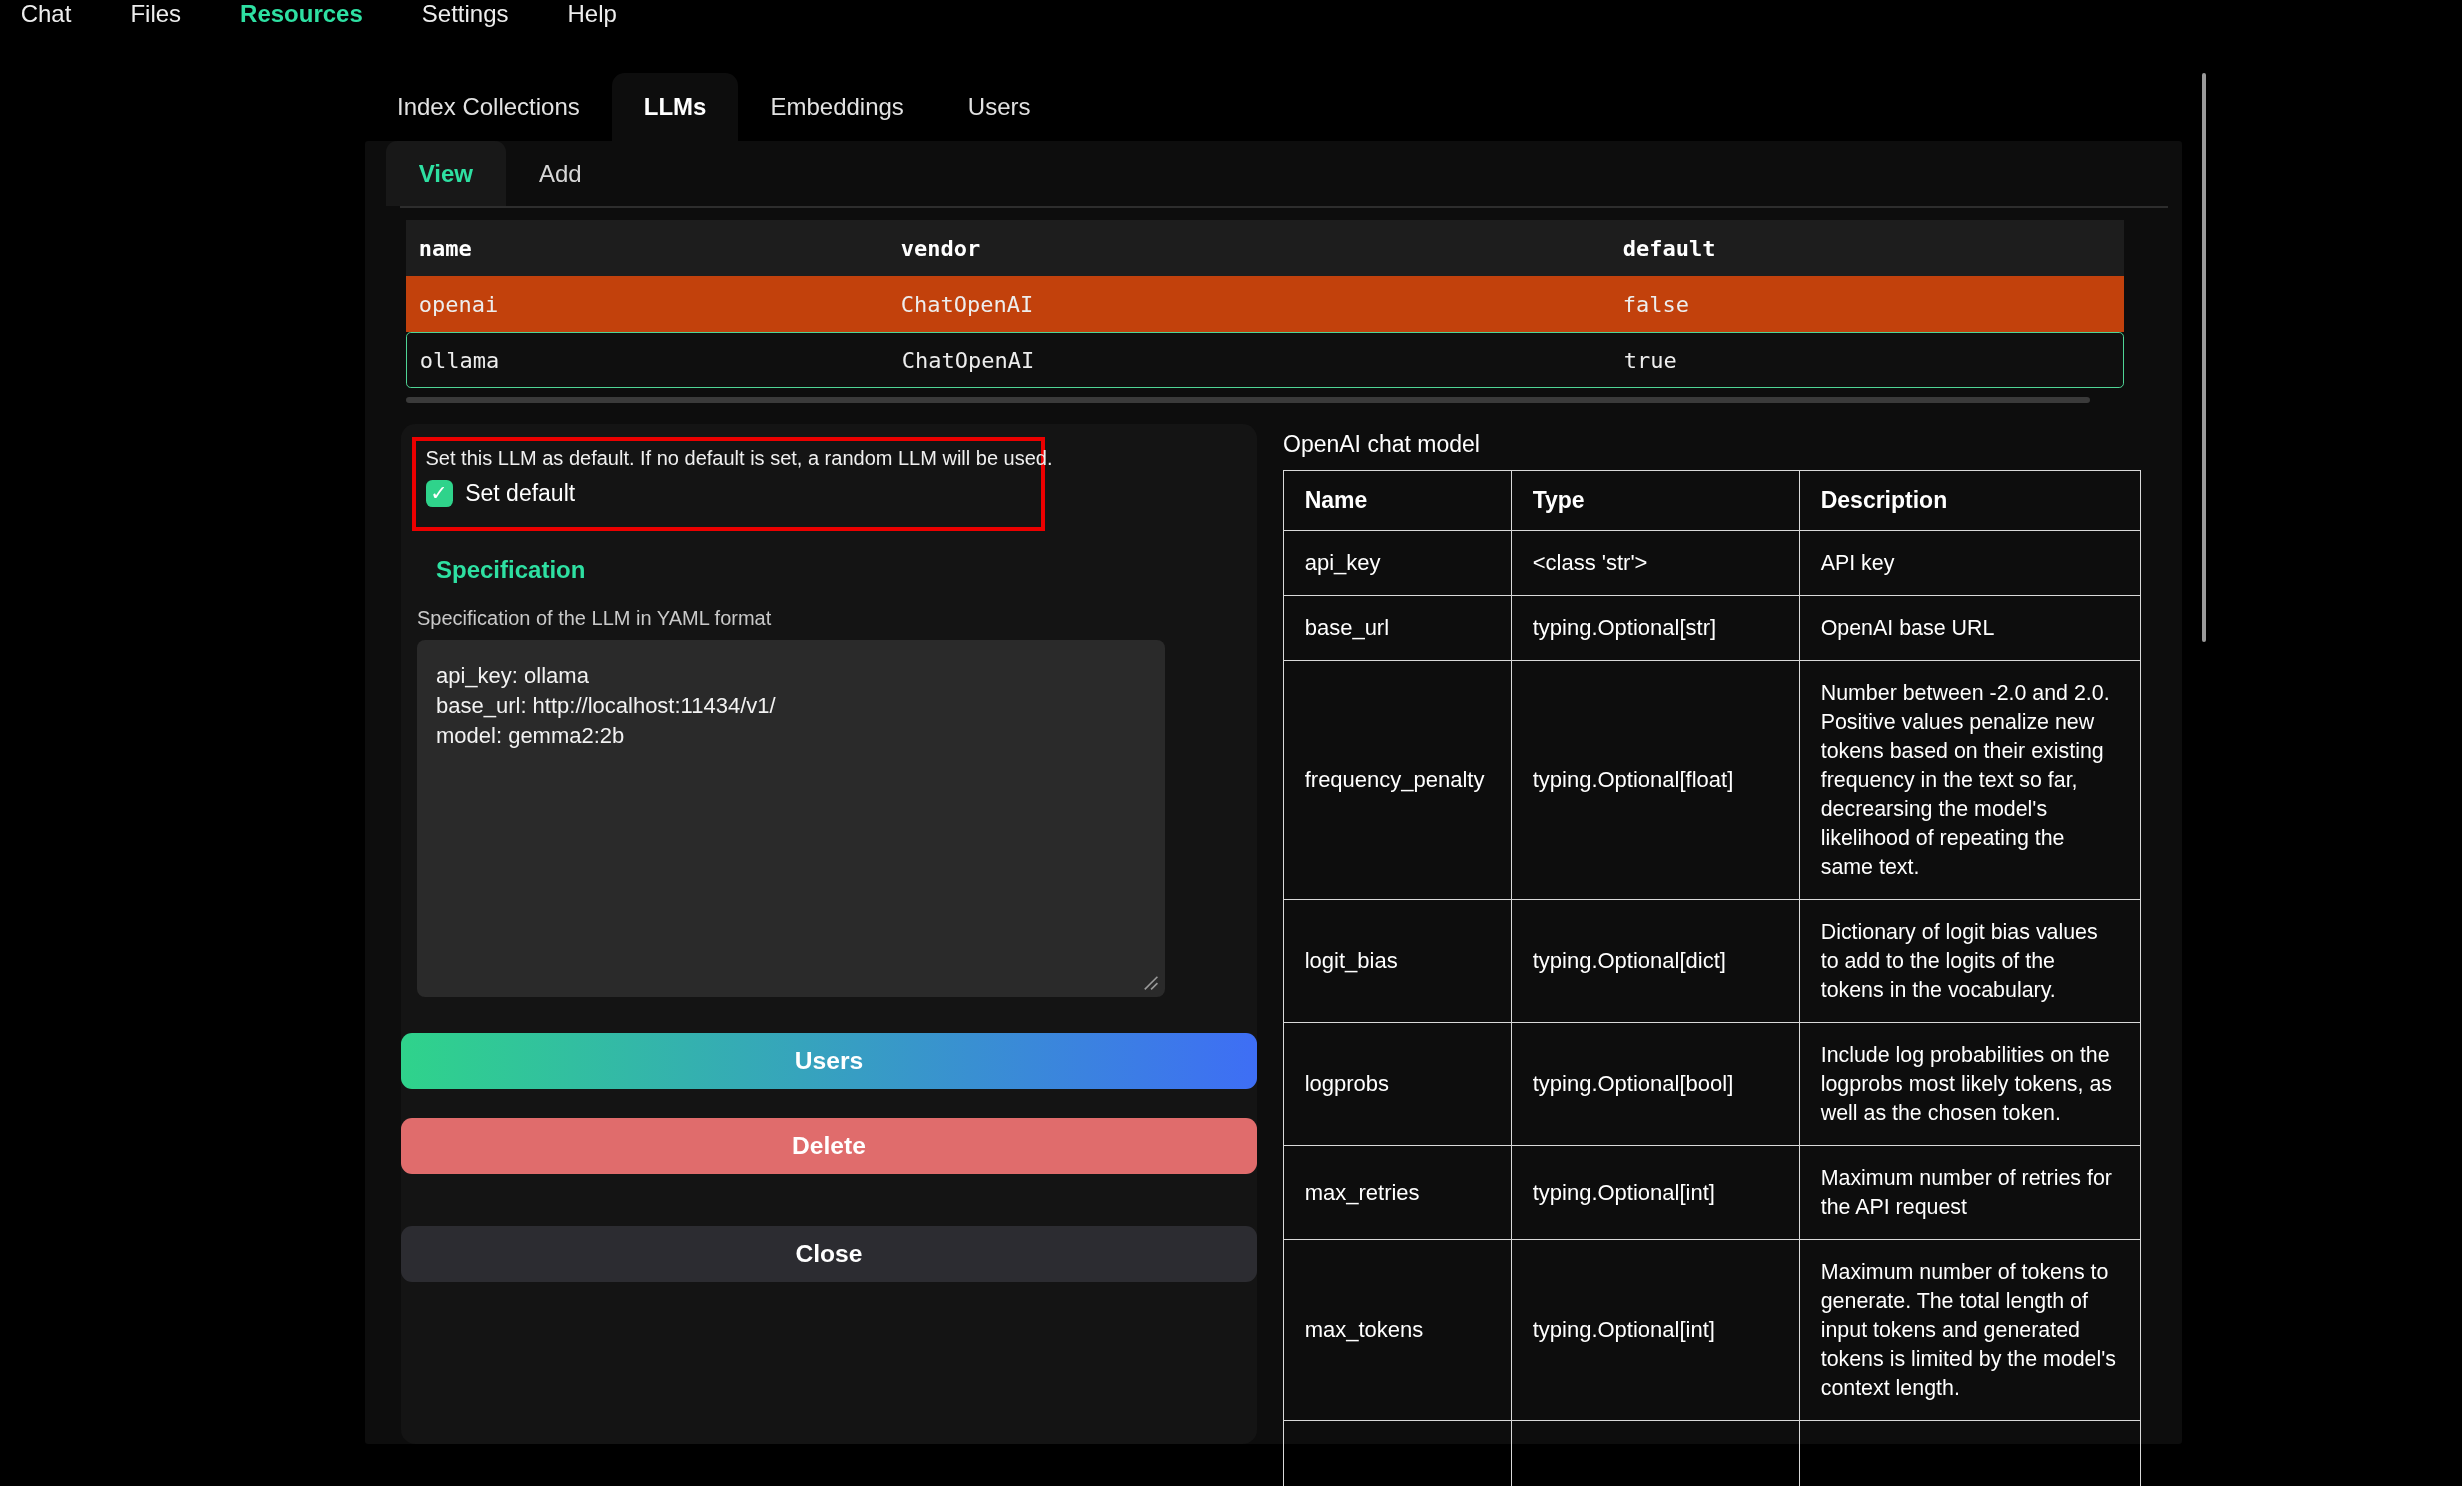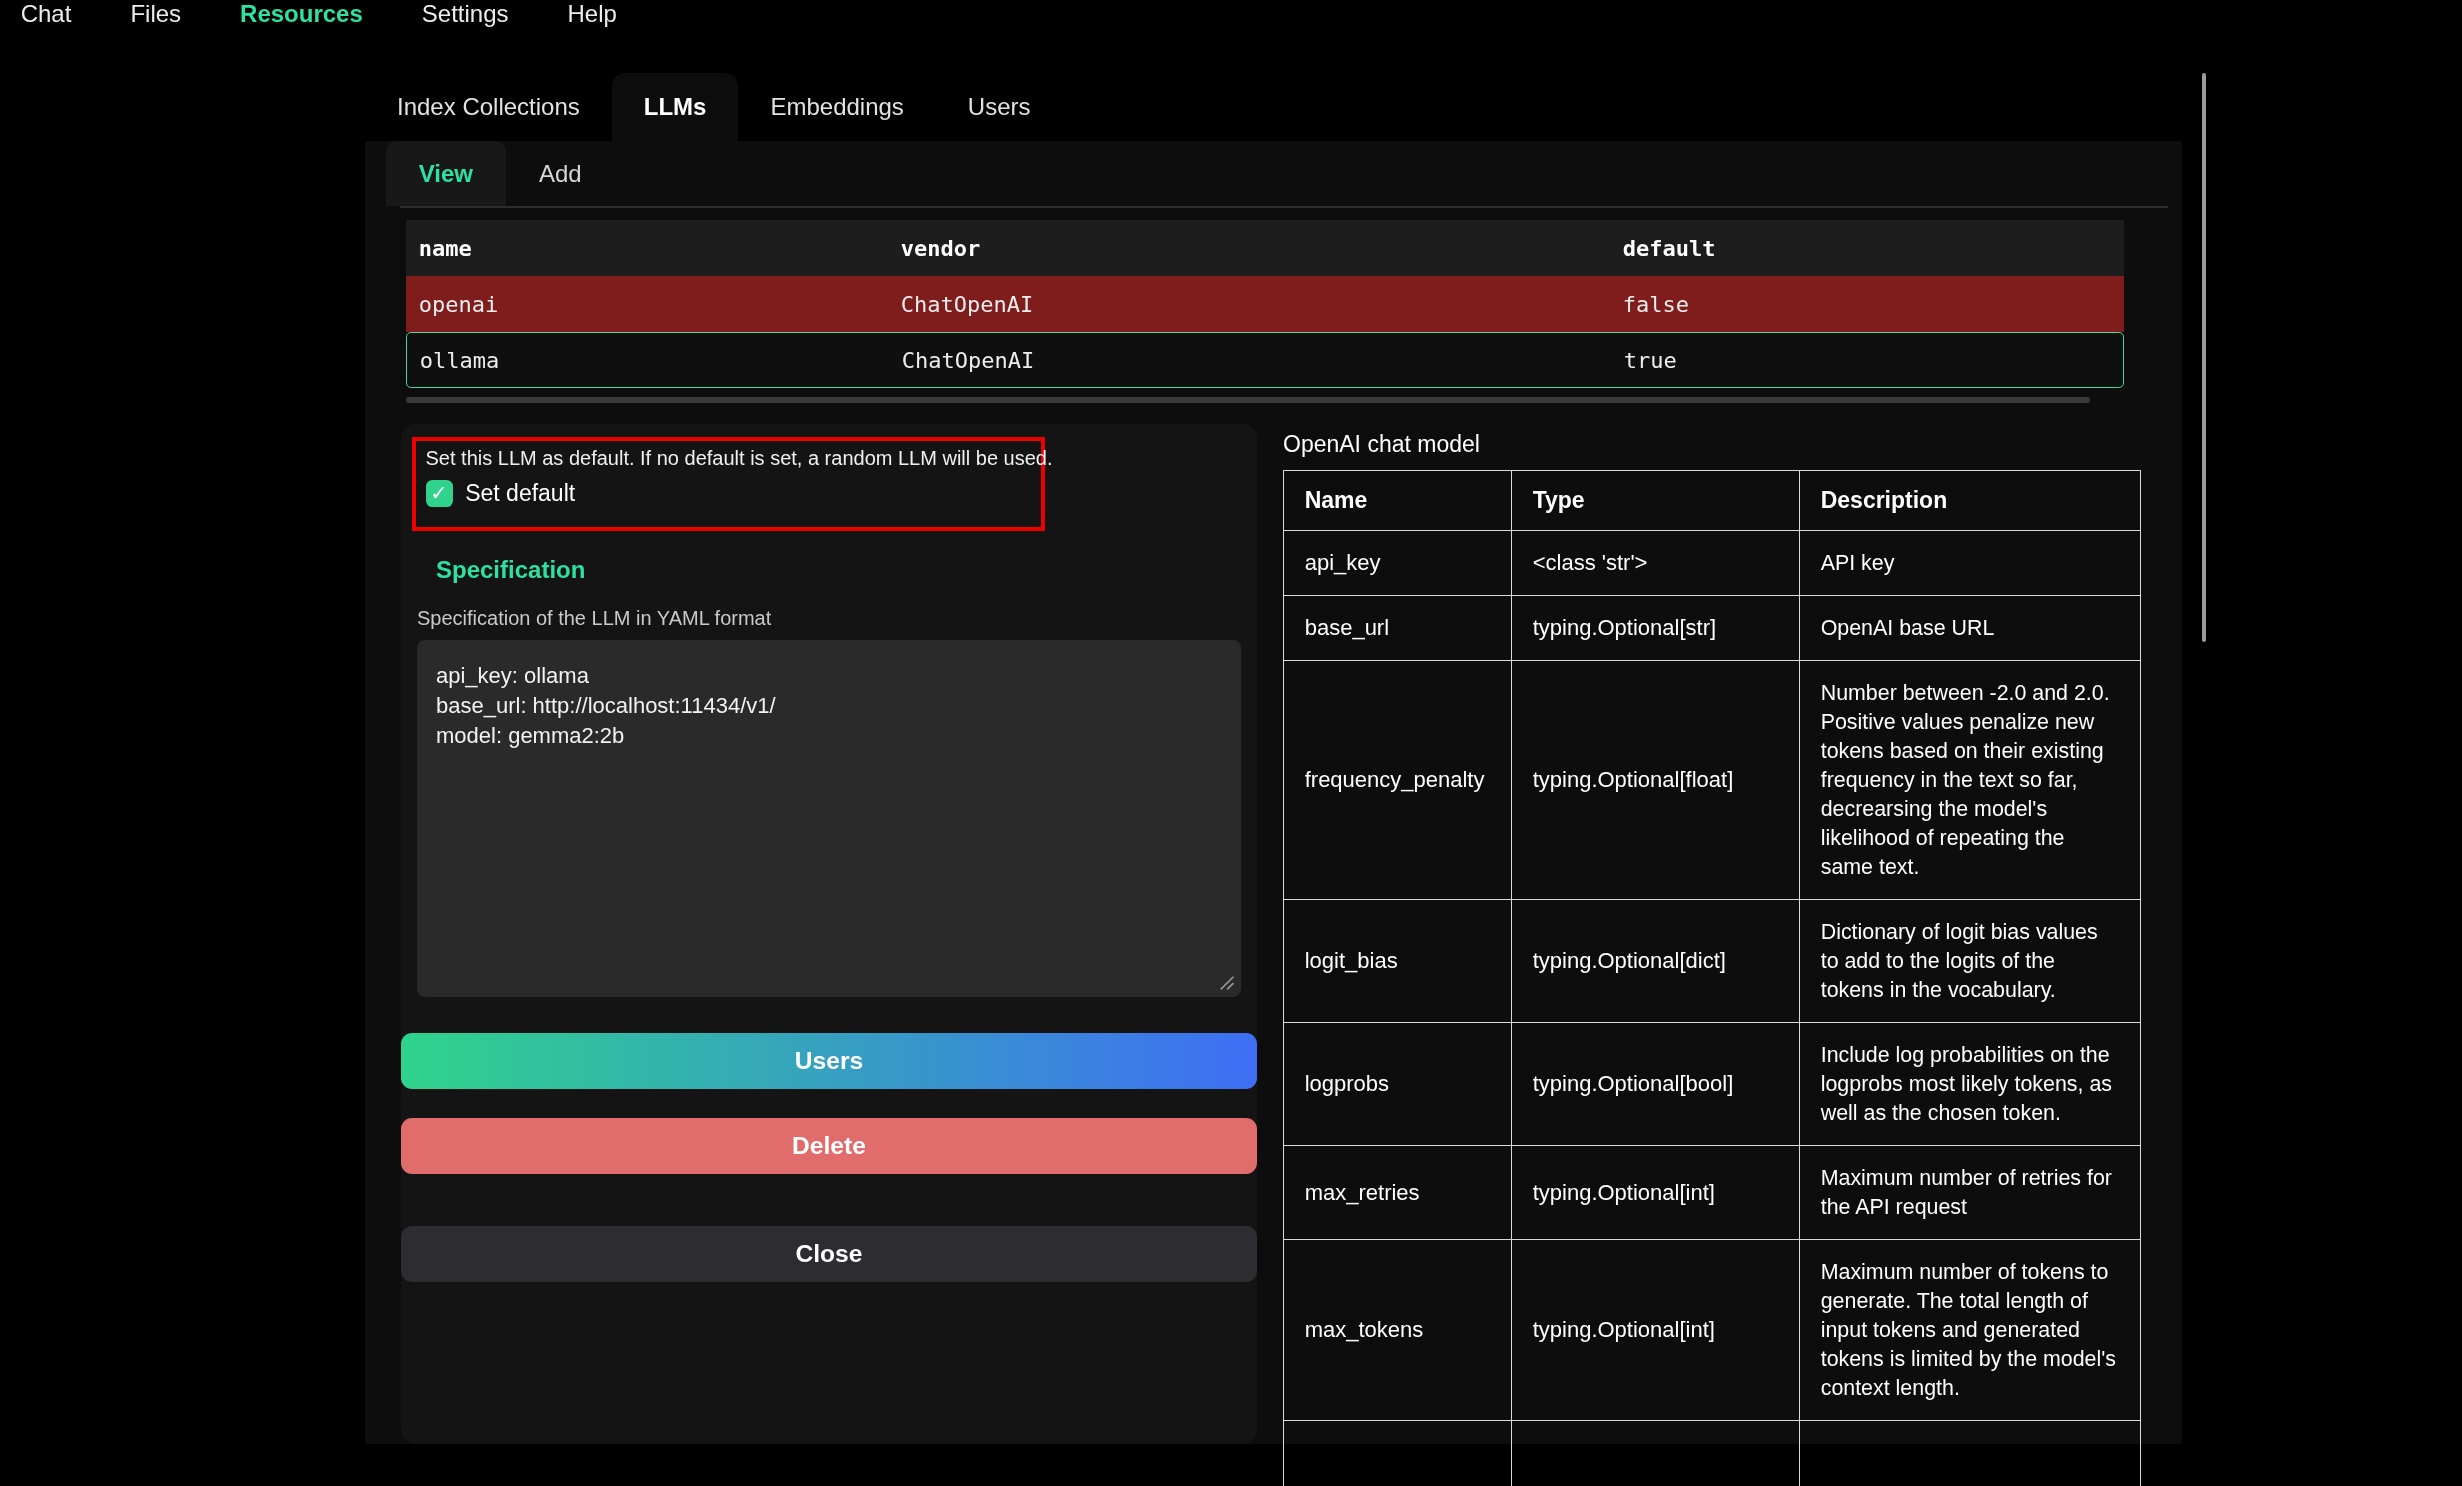--- a/index.html
+++ b/index.html
@@ -26,37 +26,37 @@
   .subtabs { position:absolute; left:0; top:0; height:65px; display:flex; padding-left:20.7px; }
   .subtab { display:flex; align-items:center; padding:16px 33px; font-size:24px; color:#d6d6d6; cursor:pointer; }
   .subtab.active { background:#181818; border-radius:11px 11px 0 0; color:#2ee0a2; font-weight:700; }
   .subtab-underline { position:absolute; left:35px; right:14.3px; top:65px; height:1.6px; background:#2d2d2d; }
 
   
   .llm-table { position:absolute; left:41px; top:79px; width:1718px; font-family:"DejaVu Sans Mono","Liberation Mono",monospace; font-size:22px; }
   .llm-row { display:grid; grid-template-columns:482px 722px 514px; height:56px; align-items:center; }
   .llm-row > div { padding-left:12.7px; overflow:hidden; white-space:nowrap; }
   .llm-row.head { background:#1d1d1d; font-weight:700; color:#ffffff; }
-  .llm-row.r0 { background:#7f1d1d; color:#ededed; cursor:pointer; }
+  .llm-row.r0 { background:#c2410c; color:#ededed; cursor:pointer; }
   .llm-row.r1 { background:#0f0f0f; color:#ededed; border:1.6px solid #4fd596; border-radius:4.8px; cursor:pointer; }
   .table-scrollbar { position:absolute; left:41px; top:256px; width:1684px; height:6.4px; background:#3a3a3a; border-radius:3.2px; cursor:pointer; }
 
   
   .card { position:absolute; left:36px; top:283px; width:856px; height:1020px; background:#141414; border-radius:14.3px; }
 
   .highlight-box { position:absolute; left:11px; top:12.7px; width:633px; height:94px; border:4.8px solid #ec0000; padding:6.4px 9.5px; }
   .hint { font-size:20px; color:#f0f0f0; white-space:nowrap; }
   .checkbox-row { display:flex; align-items:center; gap:12.7px; margin-top:9.5px; cursor:pointer; }
   .checkbox { width:27px; height:27px; background:#2fd38b; border-radius:6.4px; color:#fff; font-size:20.7px; font-weight:700; display:flex; align-items:center; justify-content:center; }
   .checkbox-label { font-size:23px; color:#ffffff; }
 
   .spec-heading { position:absolute; left:35px; top:132px; font-size:24px; font-weight:700; color:#2ee0a2; }
   .spec-caption { position:absolute; left:16px; top:183px; font-size:20px; color:#c9c9c9; }
 
-  .yaml-wrap { position:absolute; left:16px; top:216px; width:824px; height:357px; }
+  .yaml-wrap { position:absolute; left:16px; top:216px; width:748px; height:357px; }
   .yaml-area { width:100%; height:100%; background:#2a2a2a; border:none; border-radius:8px; padding:20.7px 19px;
     font-family:"Liberation Sans","DejaVu Sans",sans-serif; font-size:22px; line-height:30px; color:#f2f2f2; resize:none; outline:none; }
   .resize-handle { position:absolute; right:6.4px; bottom:6.4px; width:19px; height:19px; pointer-events:none; }
 
   .btn { position:absolute; left:0; width:856px; height:56px; border:none; border-radius:11px; color:#ffffff;
     font-family:"Liberation Sans","DejaVu Sans",sans-serif; font-size:24.6px; font-weight:600;
     display:flex; align-items:center; justify-content:center; cursor:pointer; }
   .btn-save   { top:609px;  background:linear-gradient(90deg,#2fd38b,#3e6ef5); }
   .btn-delete { top:694px;  background:#e06c6c; }
   .btn-close  { top:802px; background:#2c2c31; }

